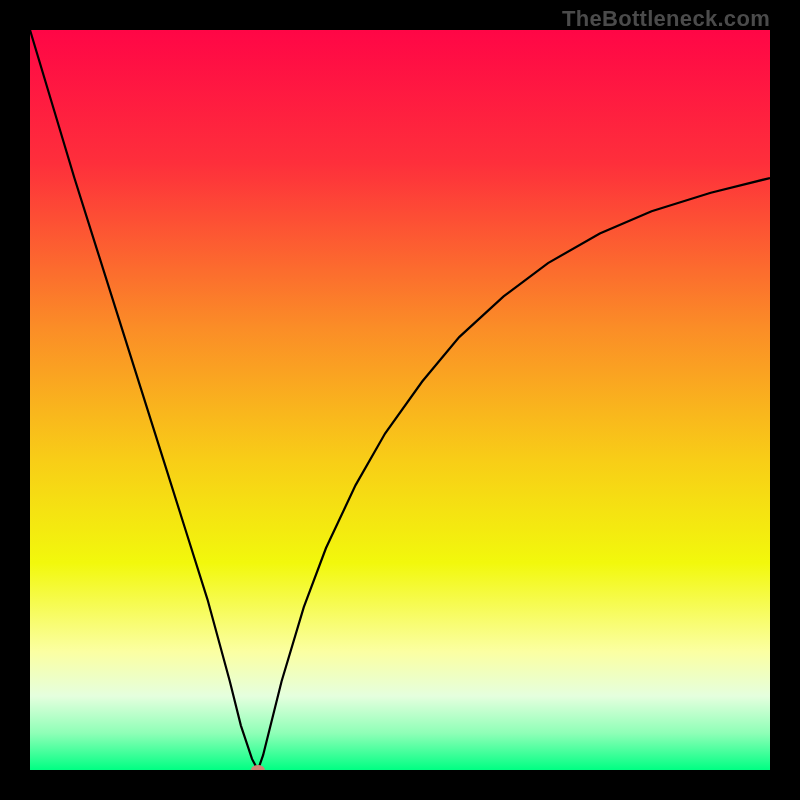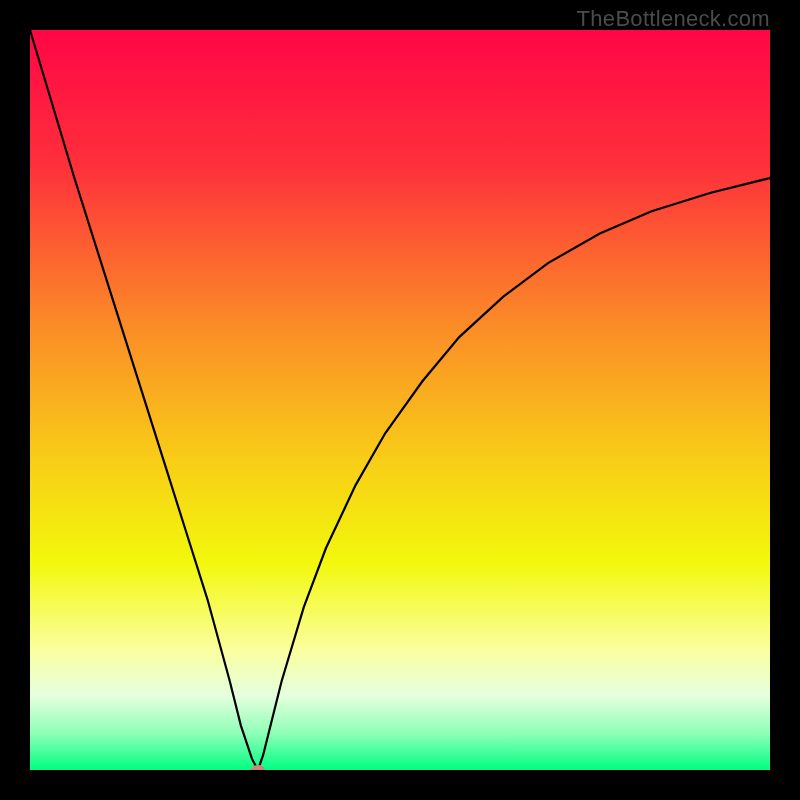--- a/index.html
+++ b/index.html
@@ -26,21 +26,21 @@
     width: 740px;
     height: 740px;
   }
   .watermark {
     position: absolute;
     top: 6px;
     right: 30px;
     color: #4b4b4b;
     font-size: 22px;
     letter-spacing: 0.3px;
-    font-weight: 400;
+    font-weight: 700;
   }
 </style>
 </head>
 <body>
 
 <div class="watermark">TheBottleneck.com</div>
 
 <div class="frame">
   <svg class="plot-area" viewBox="0 0 740 740" preserveAspectRatio="none">
     <defs>

